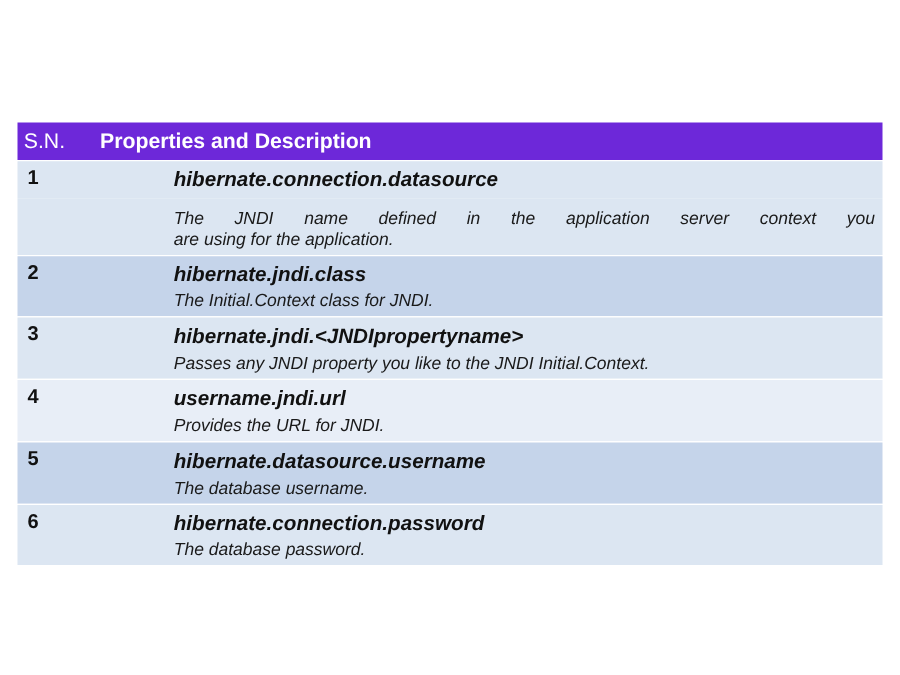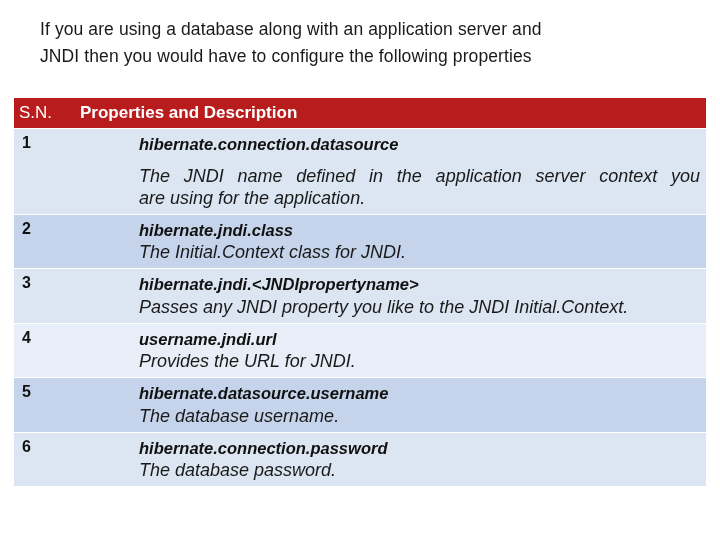--- a/index.html
+++ b/index.html
@@ -42,21 +42,21 @@
   }
   table.props td {
     vertical-align: top;
     padding: 0;
   }
   .col-sn { width: 58px; }
   .col-desc { width: 634px; }
 
   
   .hdr td {
-    background: #b91c1c;
+    background: #6d28d9;
     color: #ffffff;
     font-size: 17px;
     height: 30px;
     line-height: 30px;
     padding: 0;
   }
   .hdr .sn {
     padding-left: 5px;
     font-weight: normal;
   }
@@ -84,21 +84,21 @@
   }
   .prop-name {
     font-weight: bold;
     color: #111111;
     font-size: 16.5px;
     line-height: 1.25;
     padding-left: 59px;
   }
   .prop-desc {
     color: #1a1a1a;
-    font-size: 18px;
+    font-size: 14px;
     line-height: 1.22;
     padding-left: 59px;
     padding-top: 2px;
   }
   .prop-desc.justify {
     text-align: justify;
     padding-right: 6px;
   }
   .prop-desc.justify .ln1 {
     display: block;
@@ -115,24 +115,20 @@
     background: #ffffff;
     font-size: 0;
     line-height: 0;
   }
 </style>
 </head>
 <body>
 
 <div class="slide">
 
-  <div class="intro">
-    <div>If you are using a database along with an application server and</div>
-    <div>JNDI then you would have to configure the following properties</div>
-  </div>
 
   <div class="table-wrap">
     <table class="props">
       <colgroup>
         <col class="col-sn">
         <col class="col-desc">
       </colgroup>
       <tbody>
         <tr class="hdr">
           <td class="sn">S.N.</td>

